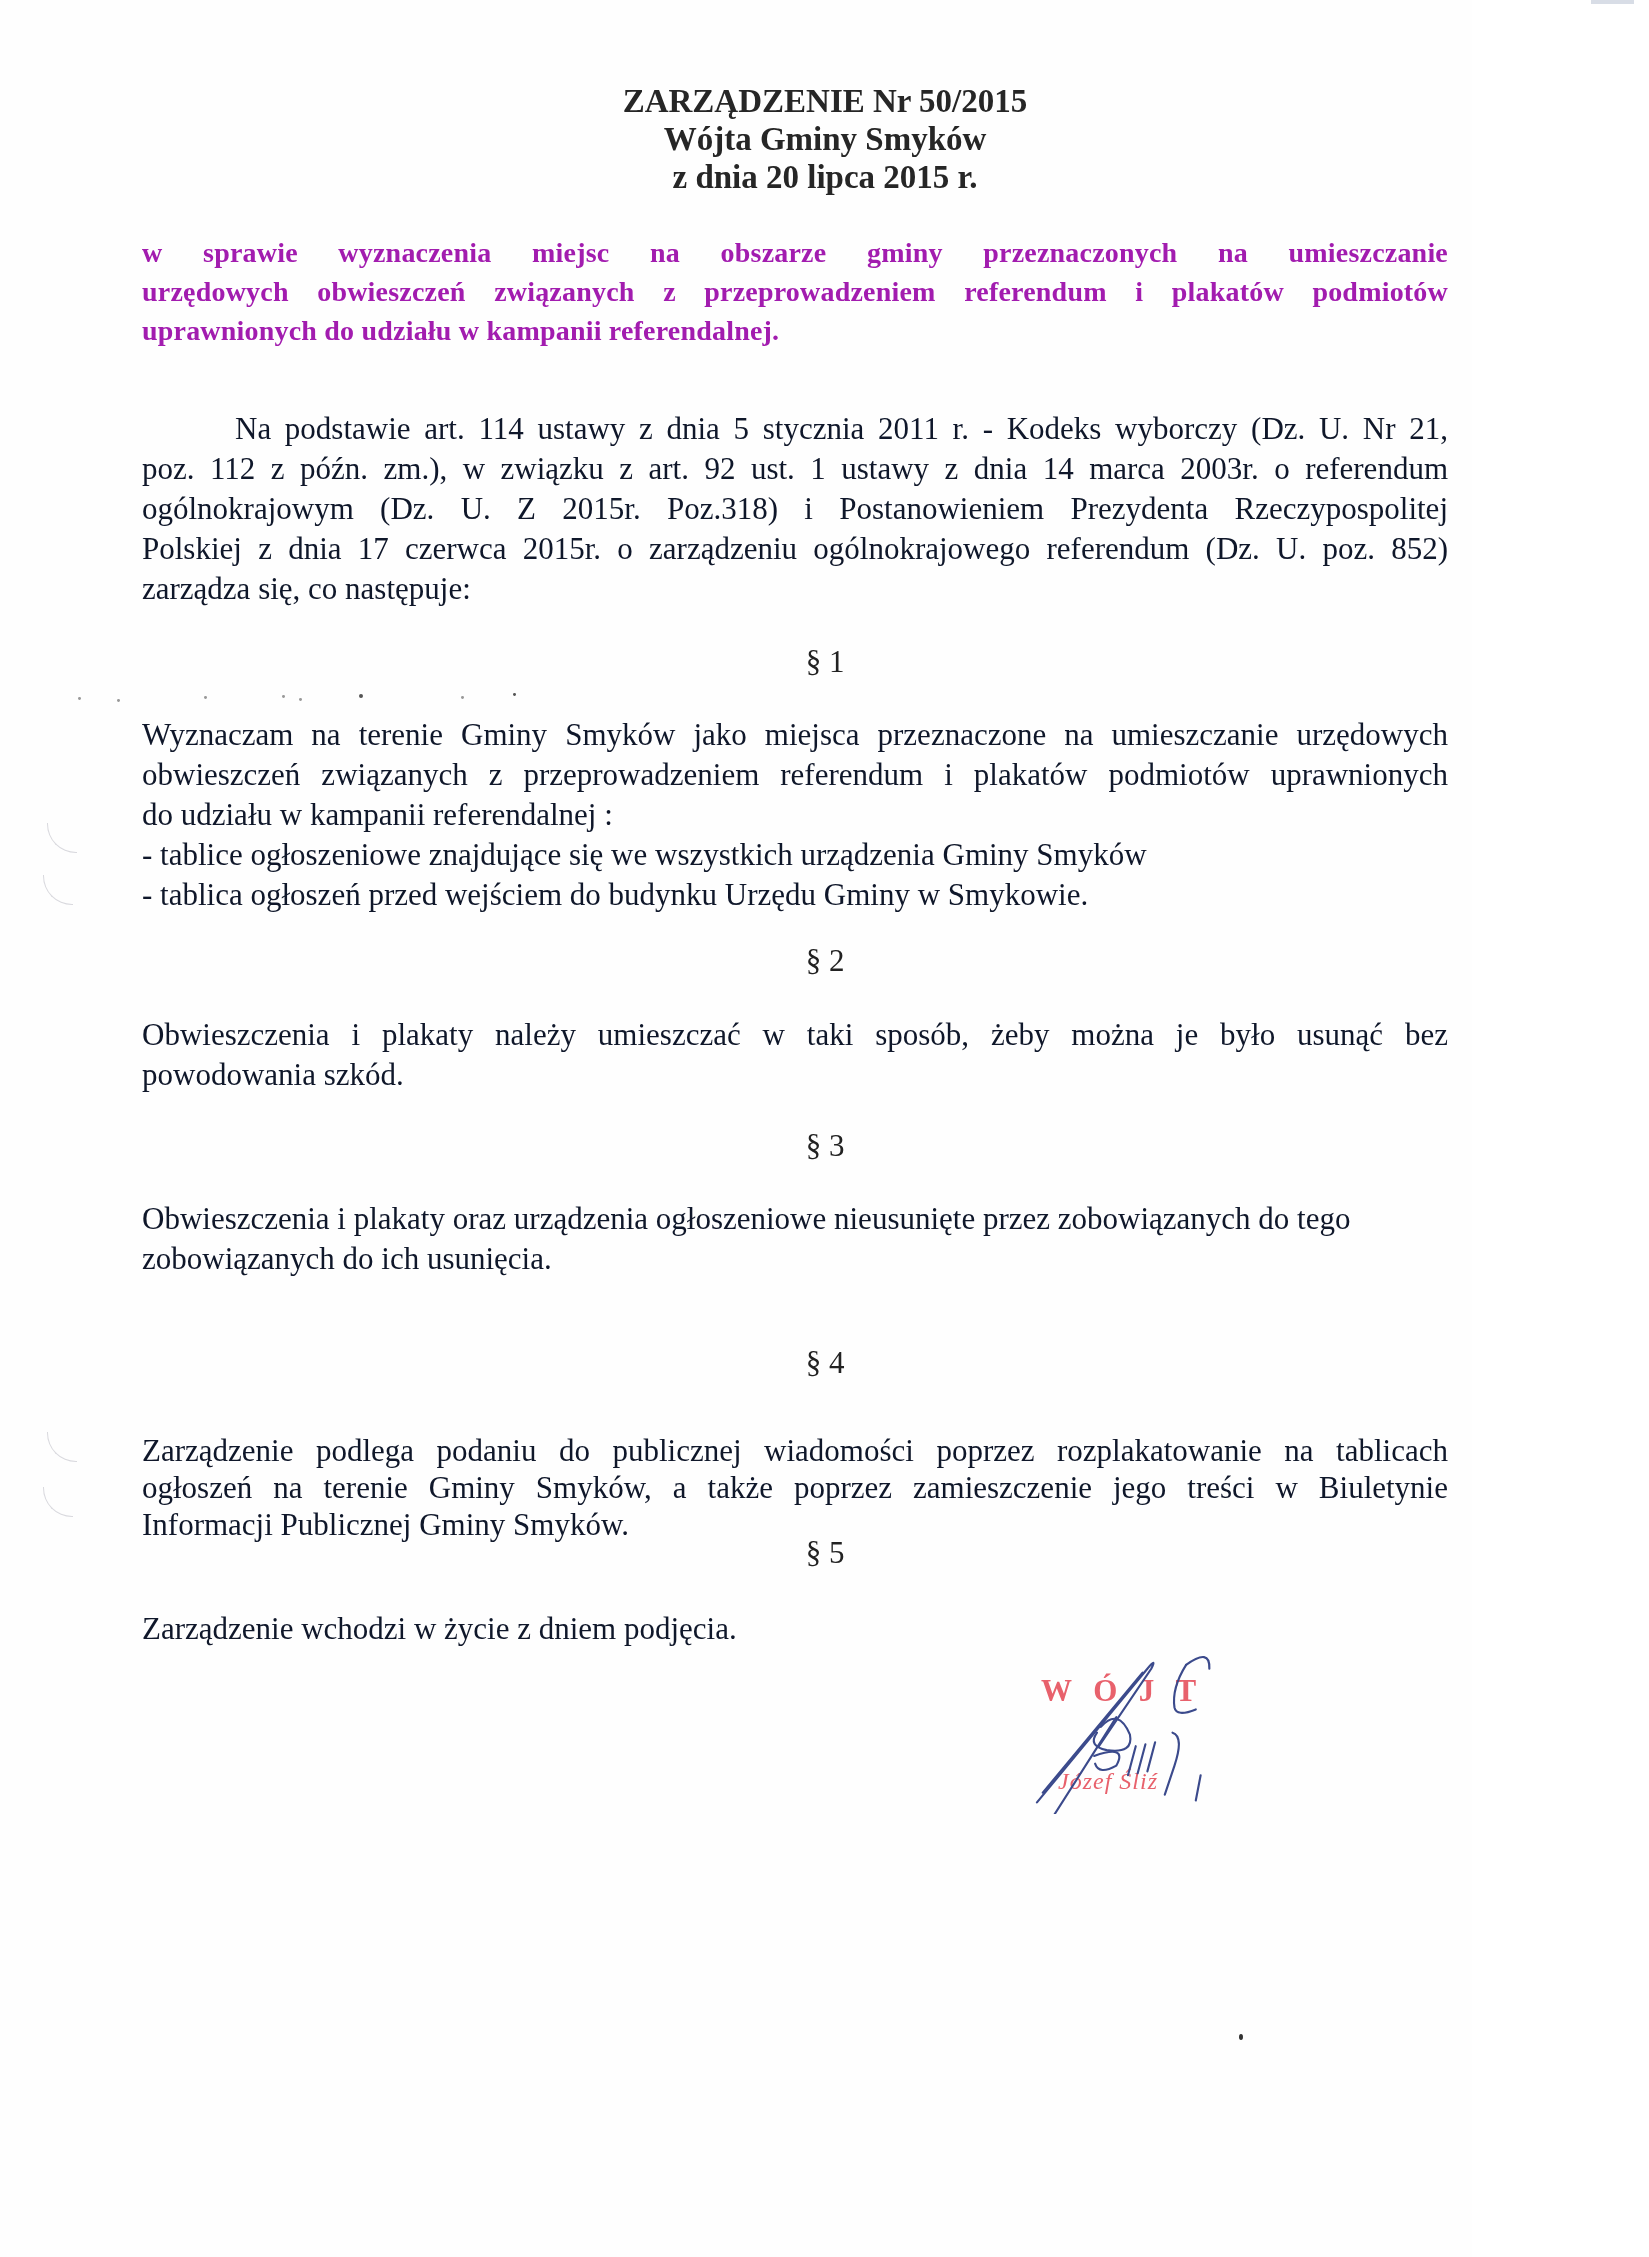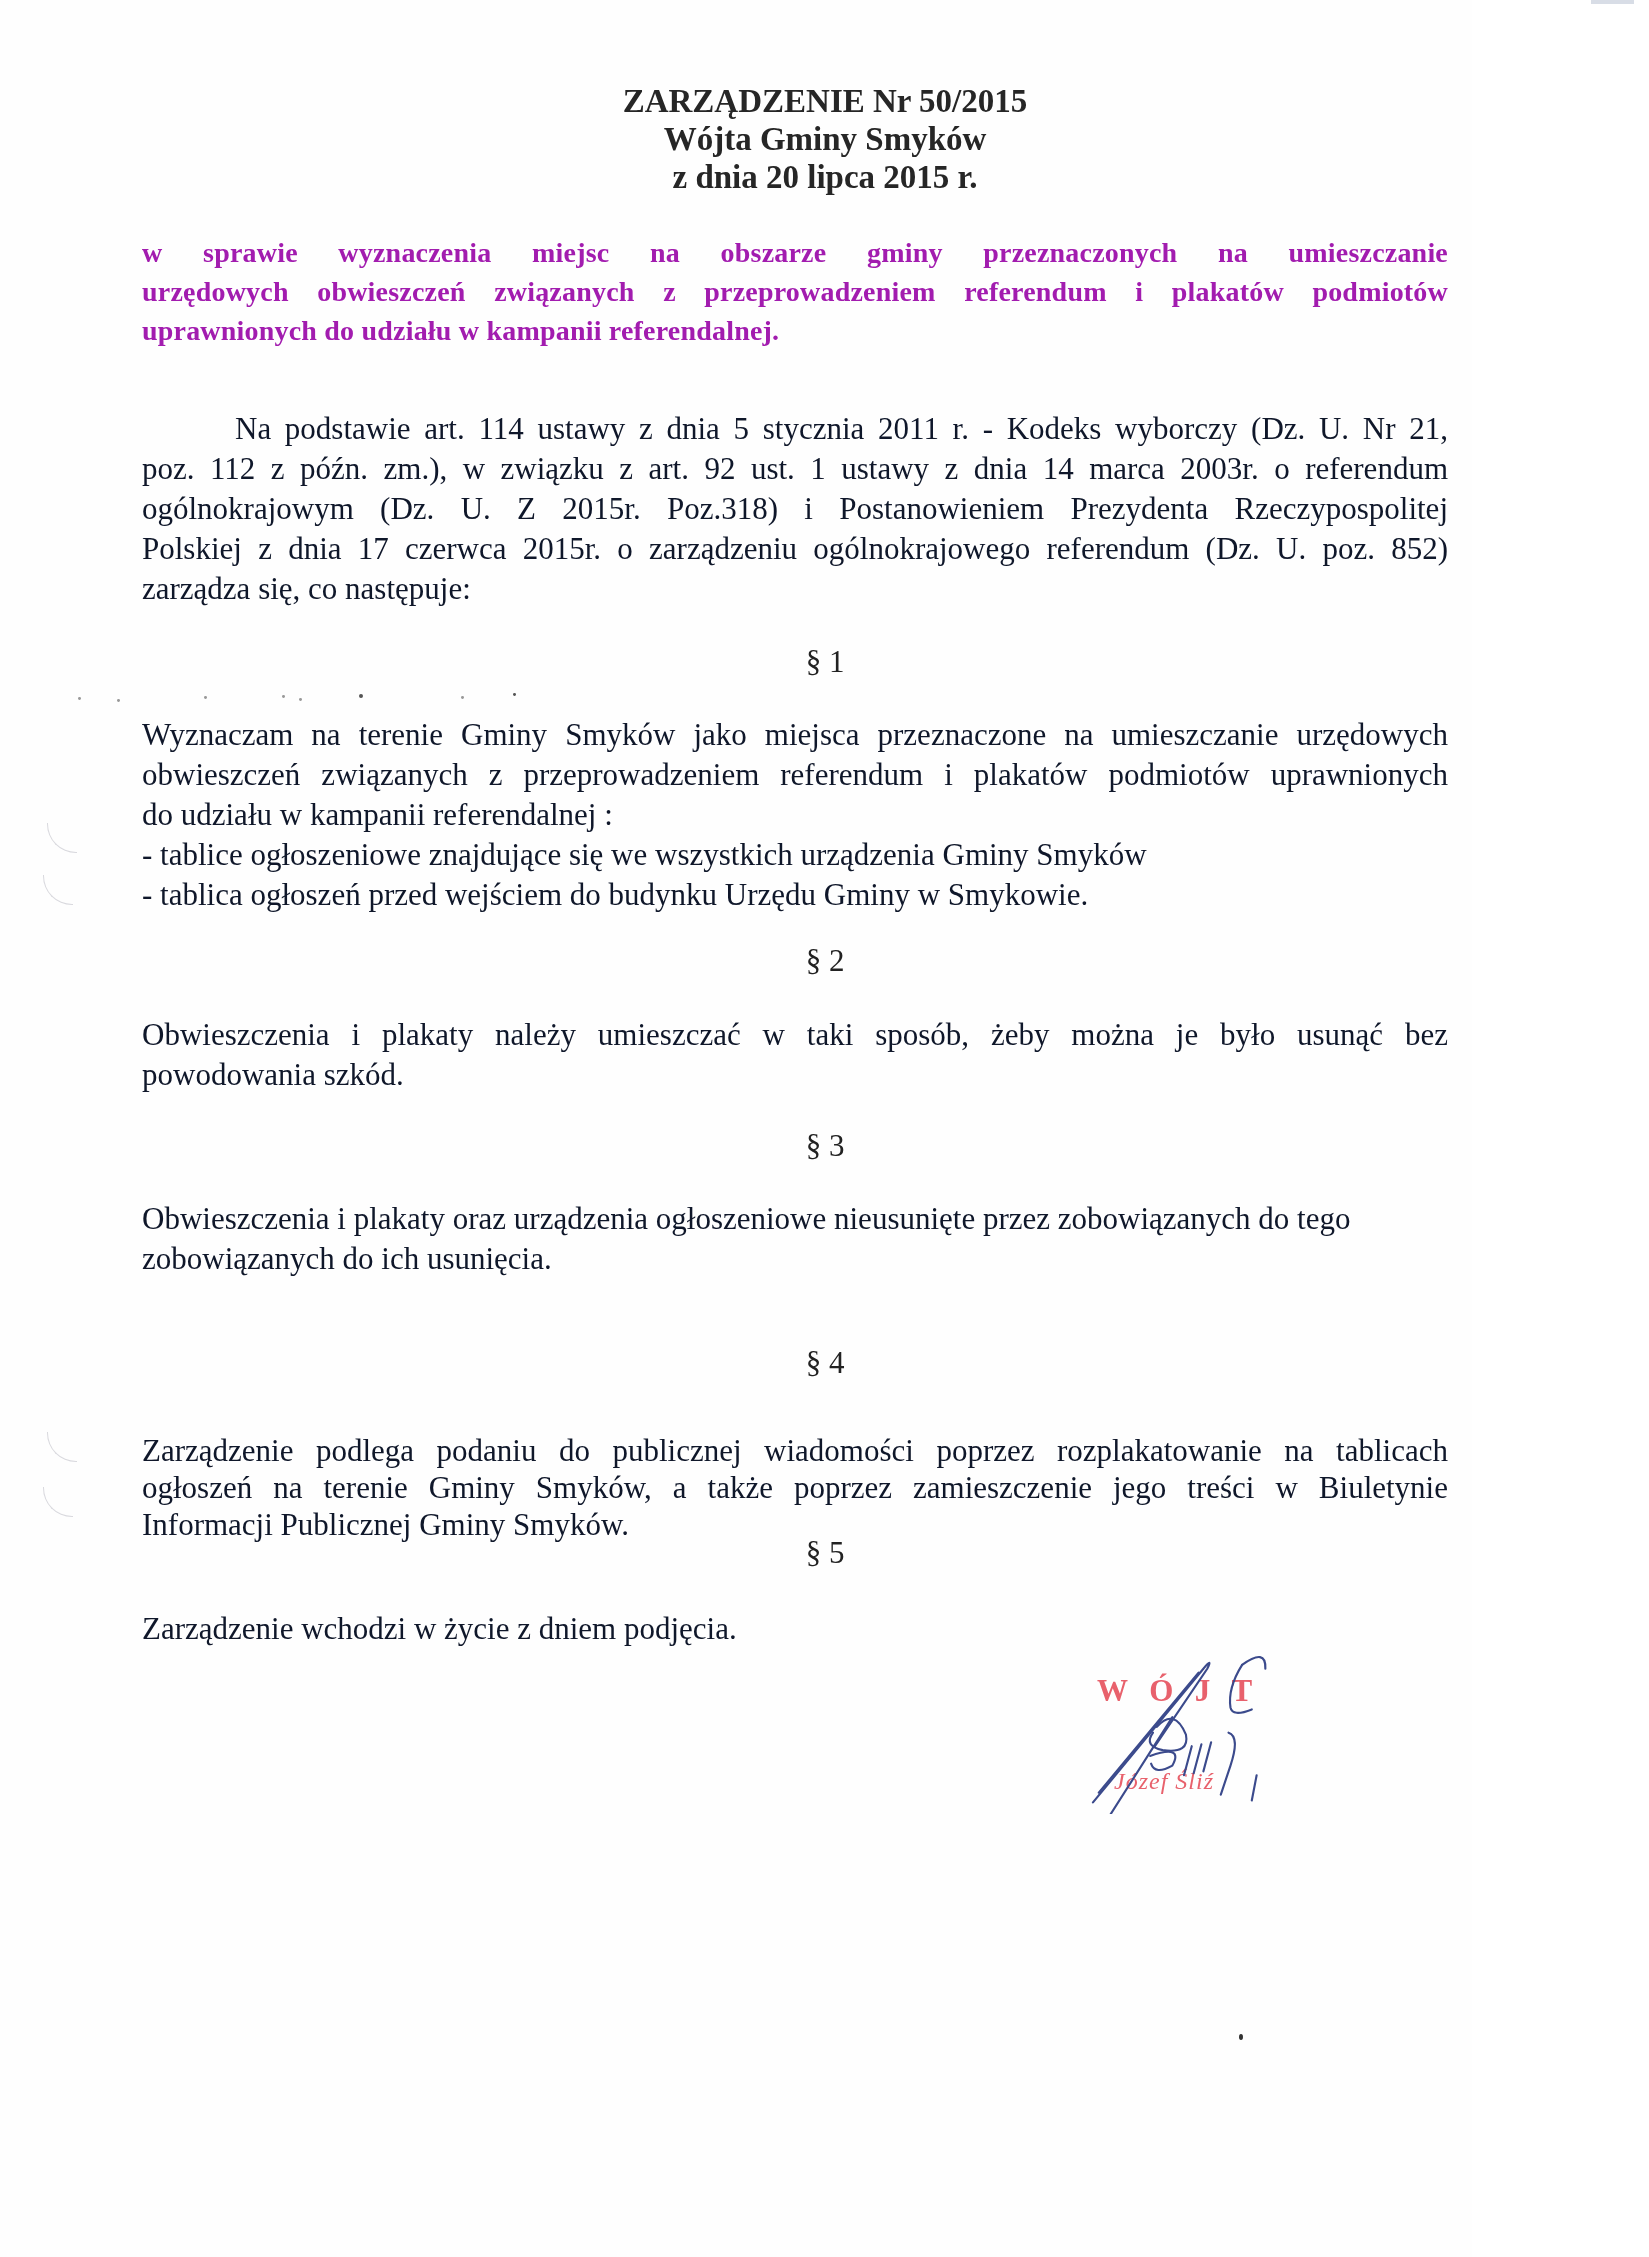--- a/index.html
+++ b/index.html
@@ -18,21 +18,21 @@
   .body-para .line.last, .body-para .line.free { text-align-last: left; }
   .body-para .line.indent { padding-left: 93px; }
 
   .para-mark { position: absolute; left: 0; width: 1650px; text-align: center; font-size: 31px; line-height: 36px; color: #222; }
 
   .margin-arc { position: absolute; width: 29px; height: 29px; border-left: 1.9px solid #d9d9de; border-bottom: 1.9px solid #d9d9de; border-radius: 0 0 0 29px; }
 
   .specks { position: absolute; left: 78px; top: 691px; width: 970px; height: 13.6px; }
   .speck { position: absolute; width: 2.9px; height: 2.9px; background: #999; border-radius: 50%; }
 
-  .signature-area { position: absolute; left: 1058px; top: 1630px; width: 252px; height: 184px; }
+  .signature-area { position: absolute; left: 1002px; top: 1630px; width: 252px; height: 184px; }
   .stamp-title { position: absolute; left: 39px; top: 43px; font-family: "Liberation Serif", serif; font-weight: bold; font-size: 31px; color: #e8616c; letter-spacing: 21.3px; }
   .stamp-name { position: absolute; left: 56px; top: 138px; font-family: "Liberation Serif", serif; font-style: italic; font-size: 24px; color: #e8616c; letter-spacing: 1px; }
   .sig-svg { position: absolute; left: 0; top: 0; width: 252px; height: 184px; }
 
   .scan-mark-top { position: absolute; left: 1591px; top: 0; width: 43px; height: 3.9px; background: #d8dde6; }
   .dot-bottom { position: absolute; left: 1239px; top: 2034px; width: 3.9px; height: 5.8px; background: #333; border-radius: 50%; }
 </style>
 </head>
 <body>
 

